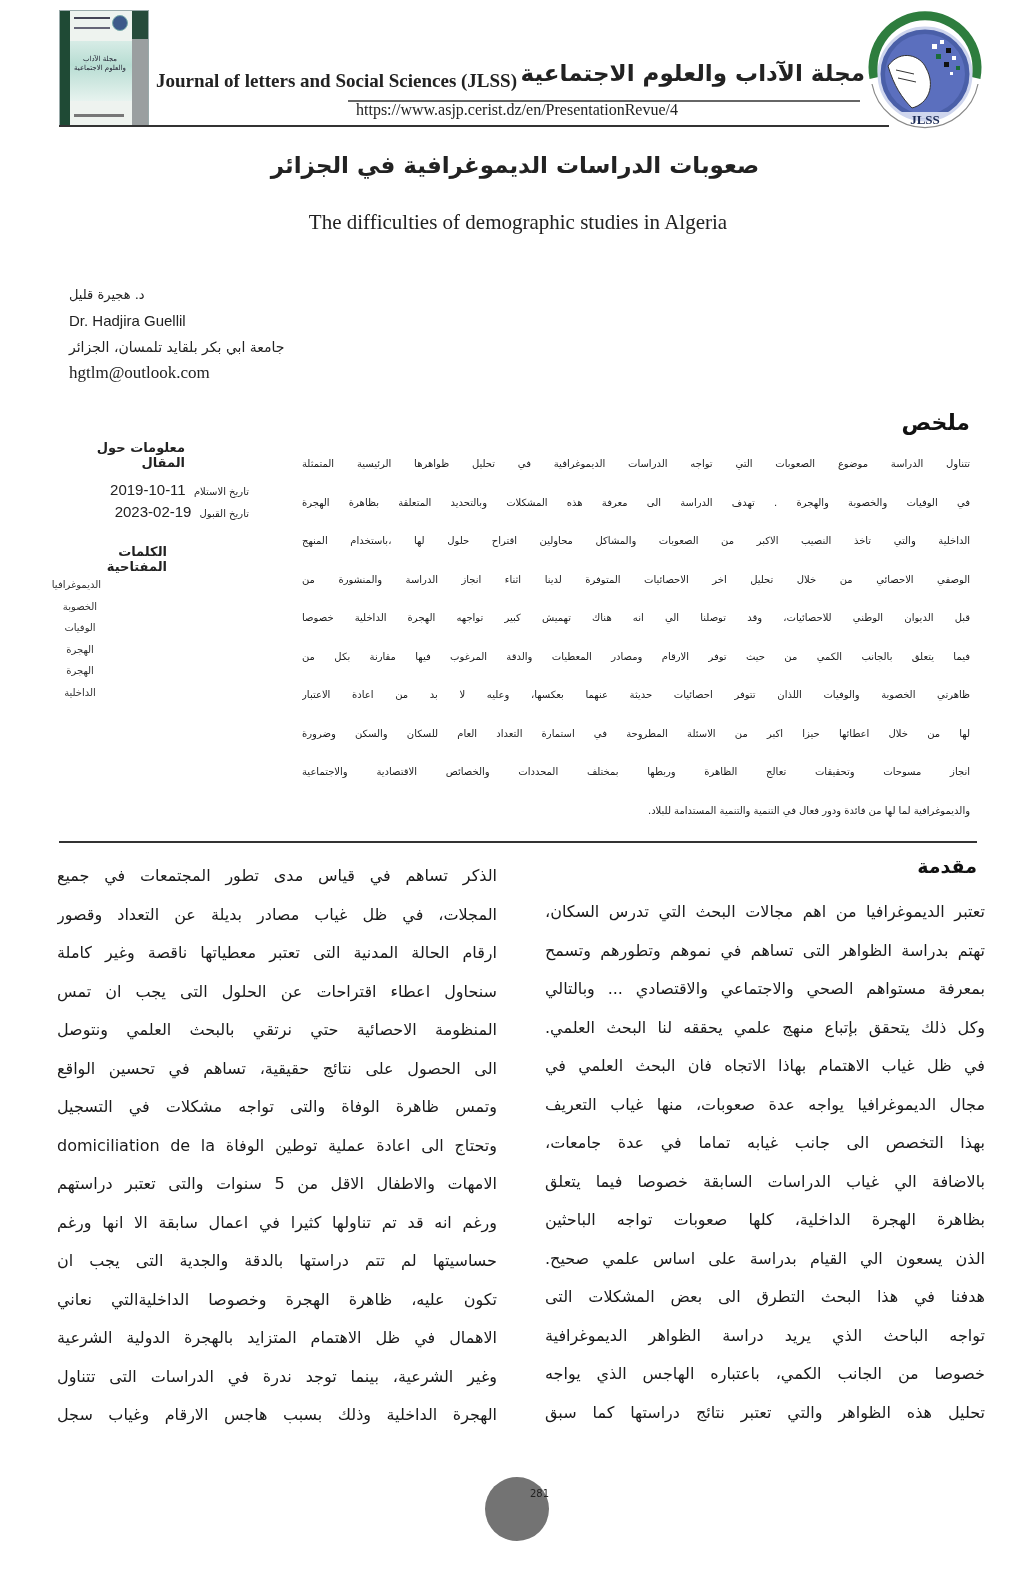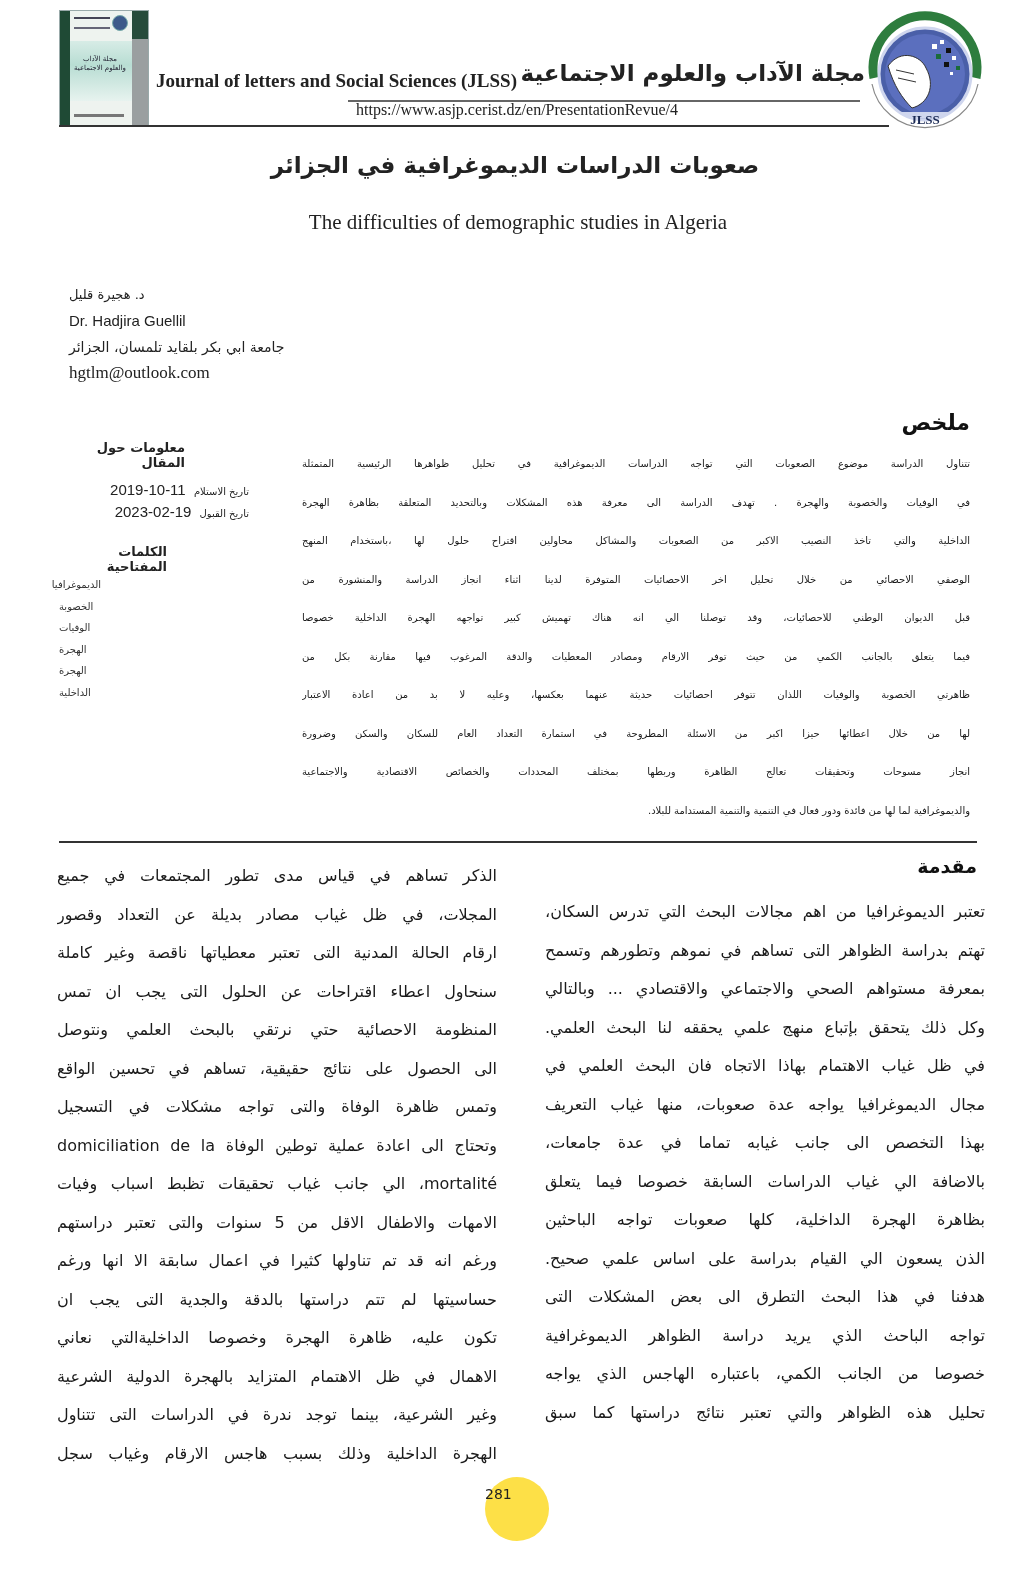--- a/index.html
+++ b/index.html
@@ -35,41 +35,41 @@
   .author .ar-name { font-size: 13px; }
   .author .en-name { font-family: "Liberation Sans", sans-serif; font-size: 15px; color: #222; }
   .author .email { font-family: "Liberation Serif", serif; font-size: 17px; color: #222; }
 
   
   .info { position: absolute; left: 59px; top: 440px; width: 190px; color: #222; }
   .info .h { font-family: "DejaVu Sans", sans-serif; font-size: 13px; font-weight: bold; direction: rtl; text-align: right; width: 126px; margin-bottom: 6px; }
   .info .date-row { font-family: "Liberation Sans", sans-serif; font-size: 15px; height: 22px; line-height: 28px; white-space: nowrap; text-align: right; }
   .info .date-row .lbl { font-family: "DejaVu Sans", sans-serif; font-size: 10px; margin-left: 4px; }
   .info .kw-h { margin-top: 24px; font-family: "DejaVu Sans", sans-serif; font-size: 13px; font-weight: bold; direction: rtl; text-align: right; width: 108px; }
-  .info .kw { font-family: "DejaVu Sans", sans-serif; font-size: 10px; direction: rtl; text-align: left; height: 21.5px; line-height: 21.5px; width: 42px; color: #333; }
+  .info .kw { font-family: "DejaVu Sans", sans-serif; font-size: 10px; direction: rtl; text-align: center; height: 21.5px; line-height: 21.5px; width: 42px; color: #333; }
 
   
   .abstract-h { position: absolute; right: 62px; top: 410px; font-family: "DejaVu Sans", sans-serif; font-size: 22px; font-weight: bold; direction: rtl; color: #111; }
   .abstract { position: absolute; left: 302px; top: 445px; width: 668px; direction: rtl; text-align: justify; text-align-last: right; font-family: "DejaVu Sans", sans-serif; font-size: 10px; line-height: 38.5px; color: #1a1a1a; }
   .abstract .ln { display: block; text-align: justify; text-align-last: justify; white-space: nowrap; overflow: hidden; height: 38.5px; }
   .abstract .ln.last { text-align-last: right; }
 
   .mid-rule { position: absolute; left: 59px; top: 841px; width: 918px; height: 2px; background: #333; }
 
   
   .intro-h { position: absolute; right: 55px; top: 855px; font-family: "DejaVu Sans", sans-serif; font-size: 19px; font-weight: bold; direction: rtl; color: #111; }
 
   
   .col { position: absolute; width: 440px; direction: rtl; font-family: "DejaVu Sans", sans-serif; font-size: 16px; color: #1a1a1a; }
   .col .ln { display: block; height: 38.5px; line-height: 38.5px; white-space: nowrap; overflow: hidden; text-align: justify; text-align-last: justify; }
   .col-right { left: 537px; top: 893px; margin-left: 8px; }
   .col-left { left: 57px; top: 857px; }
 
   
-  .page-num { position: absolute; left: 485px; top: 1477px; width: 64px; height: 64px; border-radius: 50%; background: #fde047; text-align: left; line-height: 34px; font-family: "DejaVu Sans", sans-serif; font-size: 14px; color: #222; }
+  .page-num { position: absolute; left: 485px; top: 1477px; width: 64px; height: 64px; border-radius: 50%; background: #737373; text-align: right; line-height: 34px; font-family: "DejaVu Sans", sans-serif; font-size: 10px; color: #222; }
 </style>
 </head>
 <body>
 
 <div class="cover">
   <div class="spine-left"></div>
   <div class="band"></div>
   <div class="mini-lines"></div>
   <div class="mini-logo"></div>
   <div class="mini-title">مجلة الآداب والعلوم الاجتماعية</div>
@@ -170,21 +170,20 @@
 
 <div class="col col-left">
   <span class="ln">الذكر تساهم في قياس مدى تطور المجتمعات في جميع</span>
   <span class="ln">المجلات،  في ظل غياب مصادر بديلة عن التعداد وقصور</span>
   <span class="ln">ارقام الحالة المدنية التى تعتبر معطياتها ناقصة وغير كاملة</span>
   <span class="ln">سنحاول اعطاء اقتراحات عن الحلول التى يجب ان تمس</span>
   <span class="ln">المنظومة الاحصائية حتي نرتقي بالبحث العلمي ونتوصل</span>
   <span class="ln">الى الحصول على نتائج حقيقية، تساهم في تحسين الواقع</span>
   <span class="ln">وتمس ظاهرة الوفاة والتى تواجه   مشكلات في التسجيل</span>
   <span class="ln">وتحتاج الى اعادة عملية توطين الوفاة  domiciliation de la</span>
-  <span class="ln">mortalité، الي جانب غياب تحقيقات تظبط اسباب وفيات</span>
   <span class="ln">الامهات والاطفال الاقل من 5 سنوات والتى تعتبر دراستهم</span>
   <span class="ln">ورغم انه قد تم تناولها كثيرا في اعمال سابقة الا انها ورغم</span>
   <span class="ln">حساسيتها لم تتم دراستها بالدقة والجدية   التى يجب ان</span>
   <span class="ln">تكون عليه، ظاهرة الهجرة وخصوصا الداخليةالتي نعاني</span>
   <span class="ln">الاهمال في ظل الاهتمام المتزايد بالهجرة الدولية الشرعية</span>
   <span class="ln">وغير الشرعية، بينما توجد ندرة في الدراسات التى تتناول</span>
   <span class="ln">الهجرة الداخلية وذلك بسبب هاجس الارقام وغياب سجل</span>
 </div>
 
 <div class="page-num">281</div>

